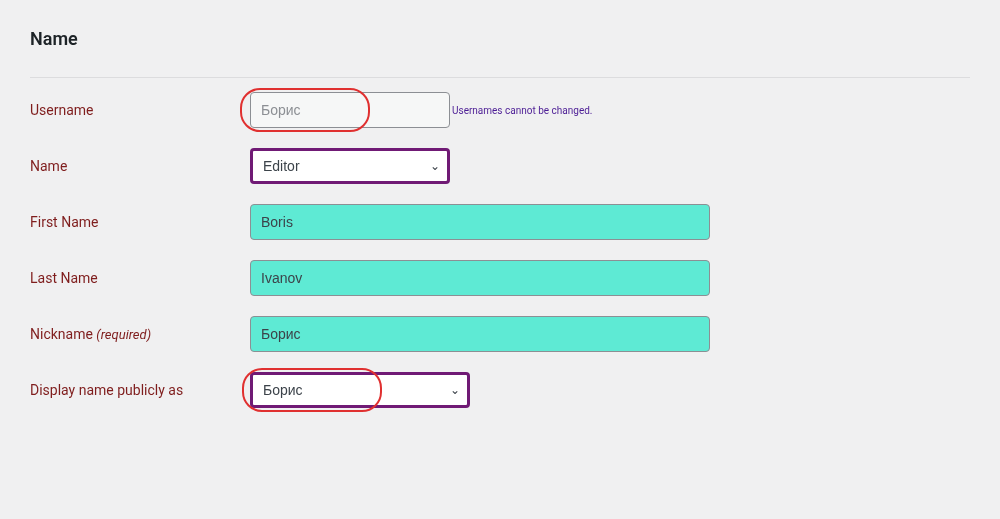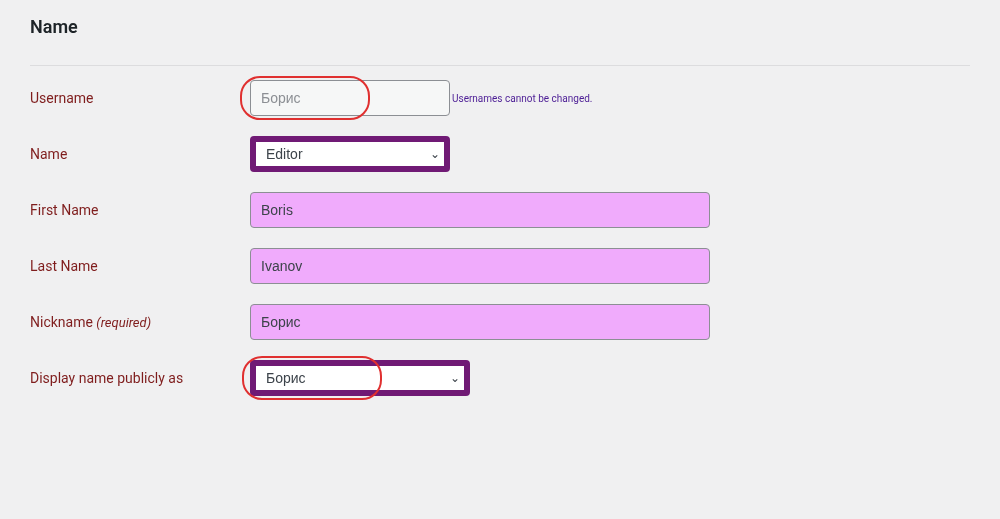--- a/index.html
+++ b/index.html
@@ -12,21 +12,21 @@
       background-color: #f0f0f1;
       font-family: -apple-system, BlinkMacSystemFont, "Segoe UI", Roboto, sans-serif;
       font-size: 14px;
       color: #3c434a;
       width: 1000px;
       height: 519px;
       overflow: hidden;
     }
 
     .container {
-      padding: 16px 30px;
+      padding: 28px 30px;
       max-width: 1000px;
     }
 
     .section-title {
       font-size: 18px;
       font-weight: 600;
       color: #1d2327;
       margin-bottom: 20px;
       padding-bottom: 8px;
     }
@@ -58,21 +58,21 @@
     }
 
     .text-input {
       width: 460px;
       height: 36px;
       border: 1px solid #8c8f94;
       border-radius: 4px;
       padding: 0 10px;
       font-size: 14px;
       color: #3c434a;
-      background: #f0abfc;
+      background: #5eead4;
       outline: none;
     }
 
     .username-input {
       width: 200px;
       color: #8c8f94;
       background: #f6f7f7;
     }
 
     .username-input-wrapper {
@@ -97,21 +97,21 @@
     }
 
     .select-wrapper {
       position: relative;
       display: inline-block;
     }
 
     .select-input {
       width: 200px;
       height: 36px;
-      border: 6px solid #701a75;
+      border: 3px solid #701a75;
       border-radius: 4px;
       padding: 0 30px 0 10px;
       font-size: 14px;
       color: #3c434a;
       background: #fff;
       appearance: none;
       -webkit-appearance: none;
       cursor: pointer;
       outline: none;
     }

